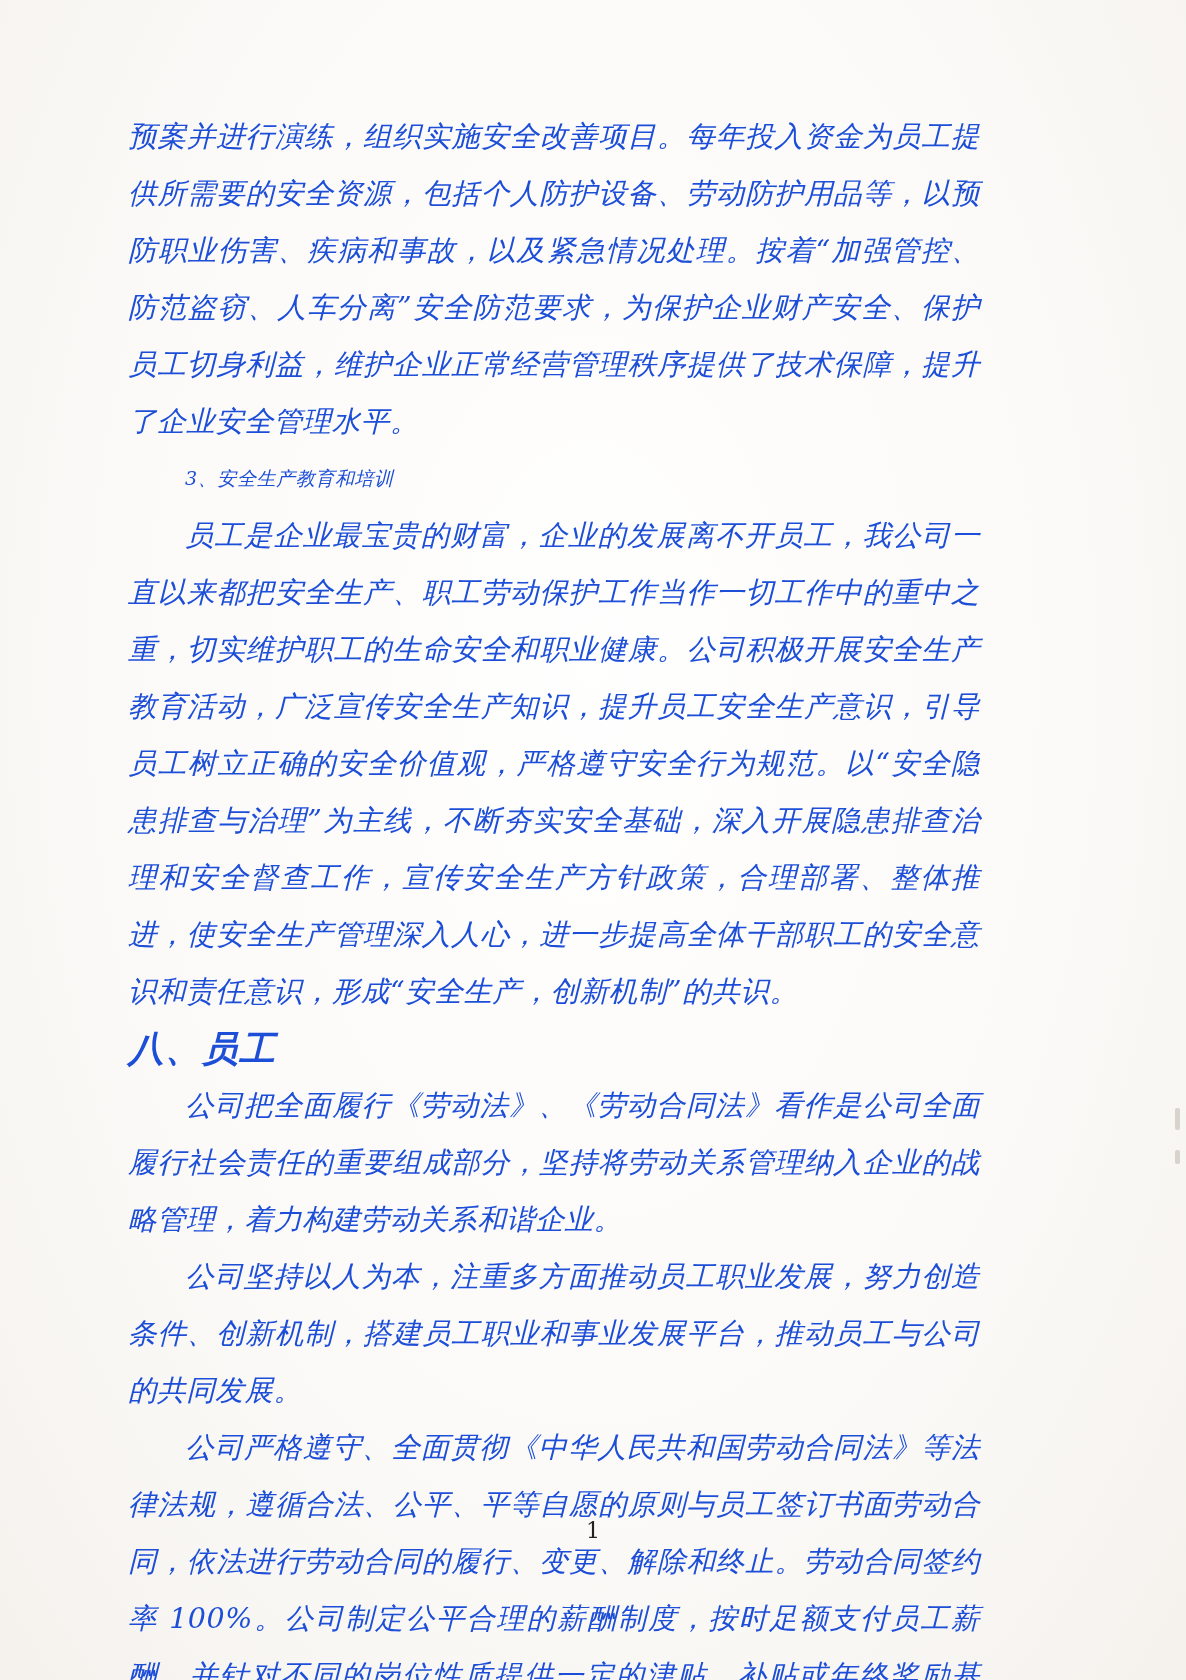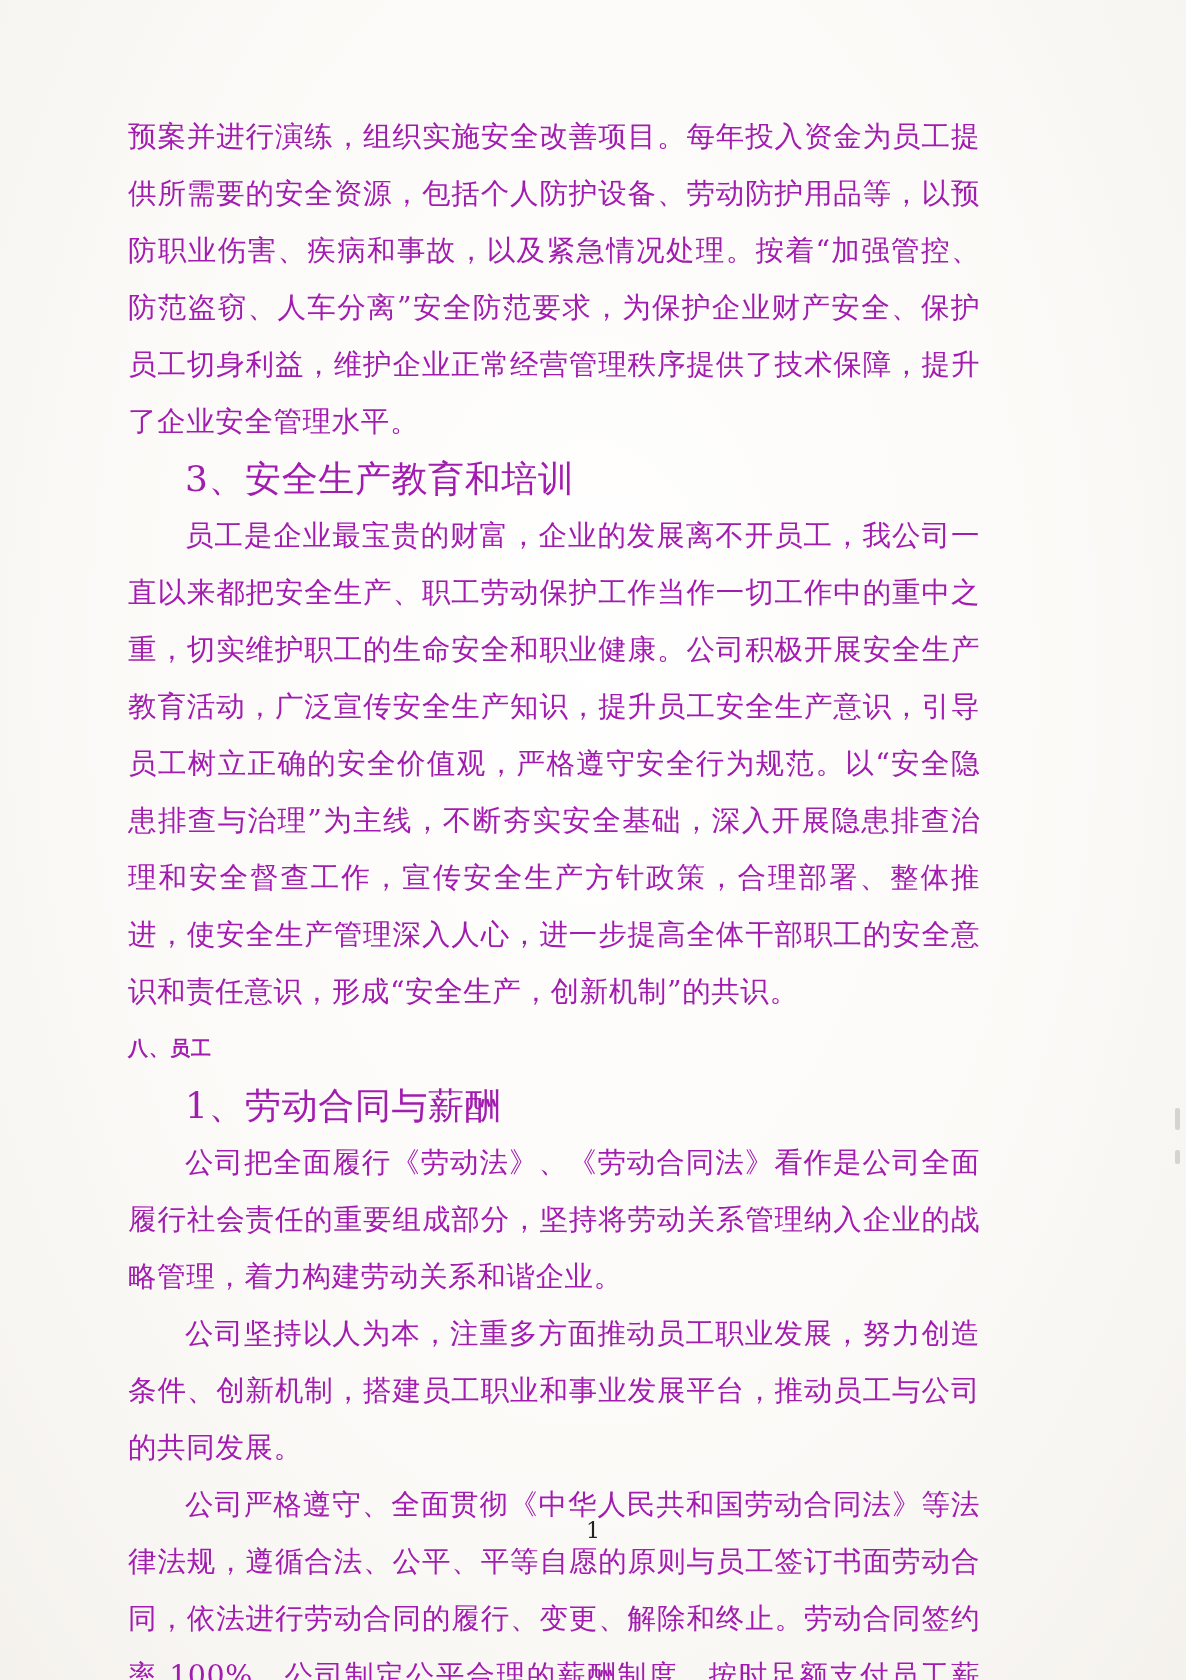--- a/index.html
+++ b/index.html
@@ -34,37 +34,38 @@
     top: 108px;
     width: 852px;
   }
   p {
     margin: 0;
     font-size: 28.5px;
     line-height: 57px;
     text-align: justify;
     text-justify: inter-ideograph;
     letter-spacing: 0.6px;
-    color: #a21caf;
+    color: #1d4ed8;
+    font-style: italic;
   }
   p.cont {
     text-indent: 0;
   }
   p.indent2 {
     text-indent: 57px;
   }
   .heading {
     font-weight: bold;
-    font-size: 20px;
+    font-size: 36px;
     line-height: 57px;
     margin: 0;
     letter-spacing: 1px;
   }
   .sub-heading {
-    font-size: 36px;
+    font-size: 19px;
     line-height: 57px;
     margin: 0;
     text-indent: 57px;
     letter-spacing: 0.6px;
   }
   .pagenum {
     position: absolute;
     left: 0;
     right: 0;
     top: 1518px;
@@ -91,21 +92,20 @@
   <div class="content">
 
     <p class="cont">预案并进行演练，组织实施安全改善项目。每年投入资金为员工提供所需要的安全资源，包括个人防护设备、劳动防护用品等，以预防职业伤害、疾病和事故，以及紧急情况处理。按着“加强管控、防范盗窃、人车分离”安全防范要求，为保护企业财产安全、保护员工切身利益，维护企业正常经营管理秩序提供了技术保障，提升了企业安全管理水平。</p>
 
     <p class="sub-heading">3、安全生产教育和培训</p>
 
     <p class="indent2">员工是企业最宝贵的财富，企业的发展离不开员工，我公司一直以来都把安全生产、职工劳动保护工作当作一切工作中的重中之重，切实维护职工的生命安全和职业健康。公司积极开展安全生产教育活动，广泛宣传安全生产知识，提升员工安全生产意识，引导员工树立正确的安全价值观，严格遵守安全行为规范。以“安全隐患排查与治理”为主线，不断夯实安全基础，深入开展隐患排查治理和安全督查工作，宣传安全生产方针政策，合理部署、整体推进，使安全生产管理深入人心，进一步提高全体干部职工的安全意识和责任意识，形成“安全生产，创新机制”的共识。</p>
 
     <p class="heading">八、员工</p>
 
-    <p class="sub-heading">1、劳动合同与薪酬</p>
 
     <p class="indent2">公司把全面履行《劳动法》、《劳动合同法》看作是公司全面履行社会责任的重要组成部分，坚持将劳动关系管理纳入企业的战略管理，着力构建劳动关系和谐企业。</p>
 
     <p class="indent2">公司坚持以人为本，注重多方面推动员工职业发展，努力创造条件、创新机制，搭建员工职业和事业发展平台，推动员工与公司的共同发展。</p>
 
     <p class="indent2">公司严格遵守、全面贯彻《中华人民共和国劳动合同法》等法律法规，遵循合法、公平、平等自愿的原则与员工签订书面劳动合同，依法进行劳动合同的履行、变更、解除和终止。劳动合同签约率 100%。公司制定公平合理的薪酬制度，按时足额支付员工薪酬，并针对不同的岗位性质提供一定的津贴、补贴或年终奖励基金。遵循企业经营效益与员工收入同步</p>
 
   </div>
 
   <div class="edge-mark m1"></div>

